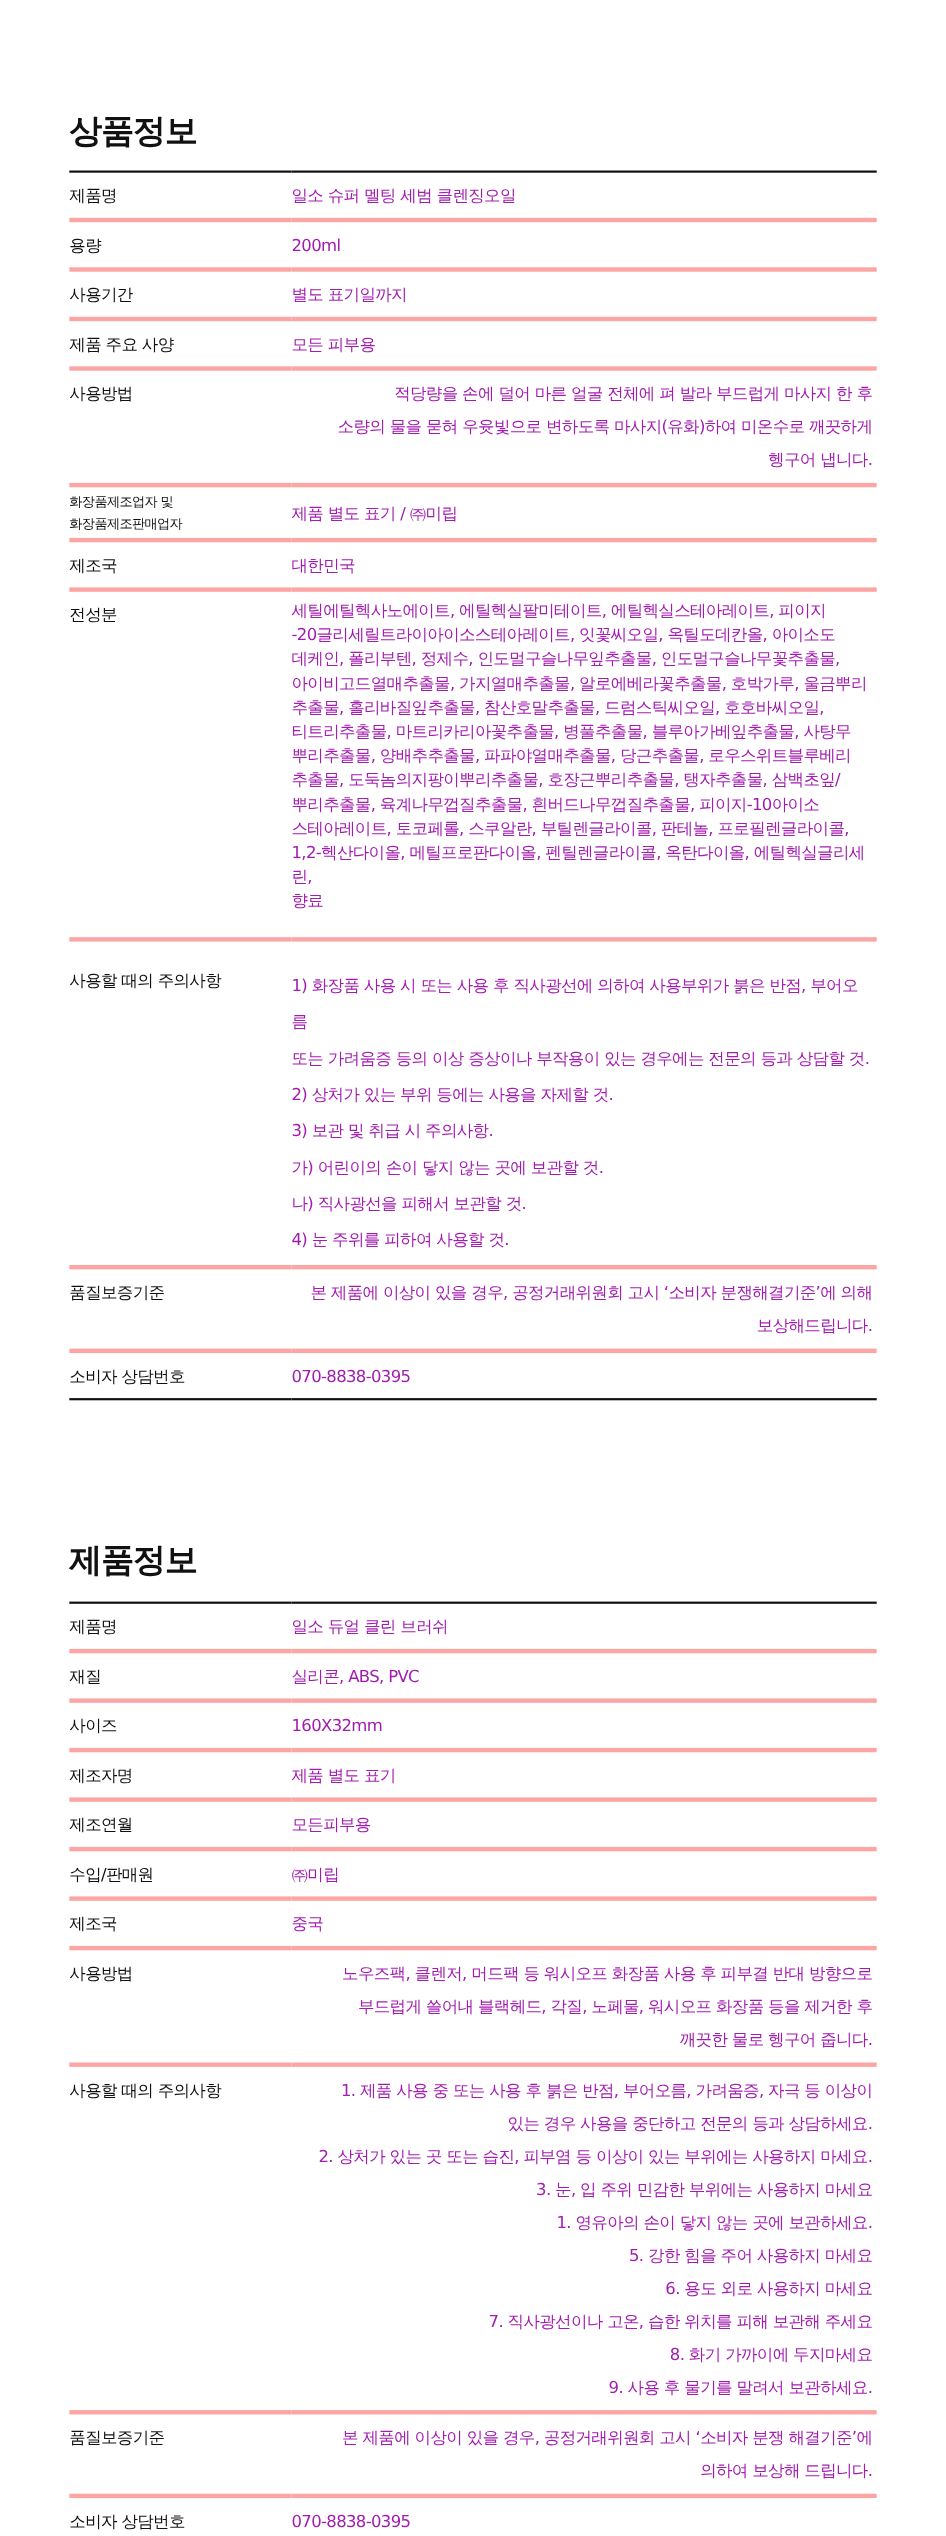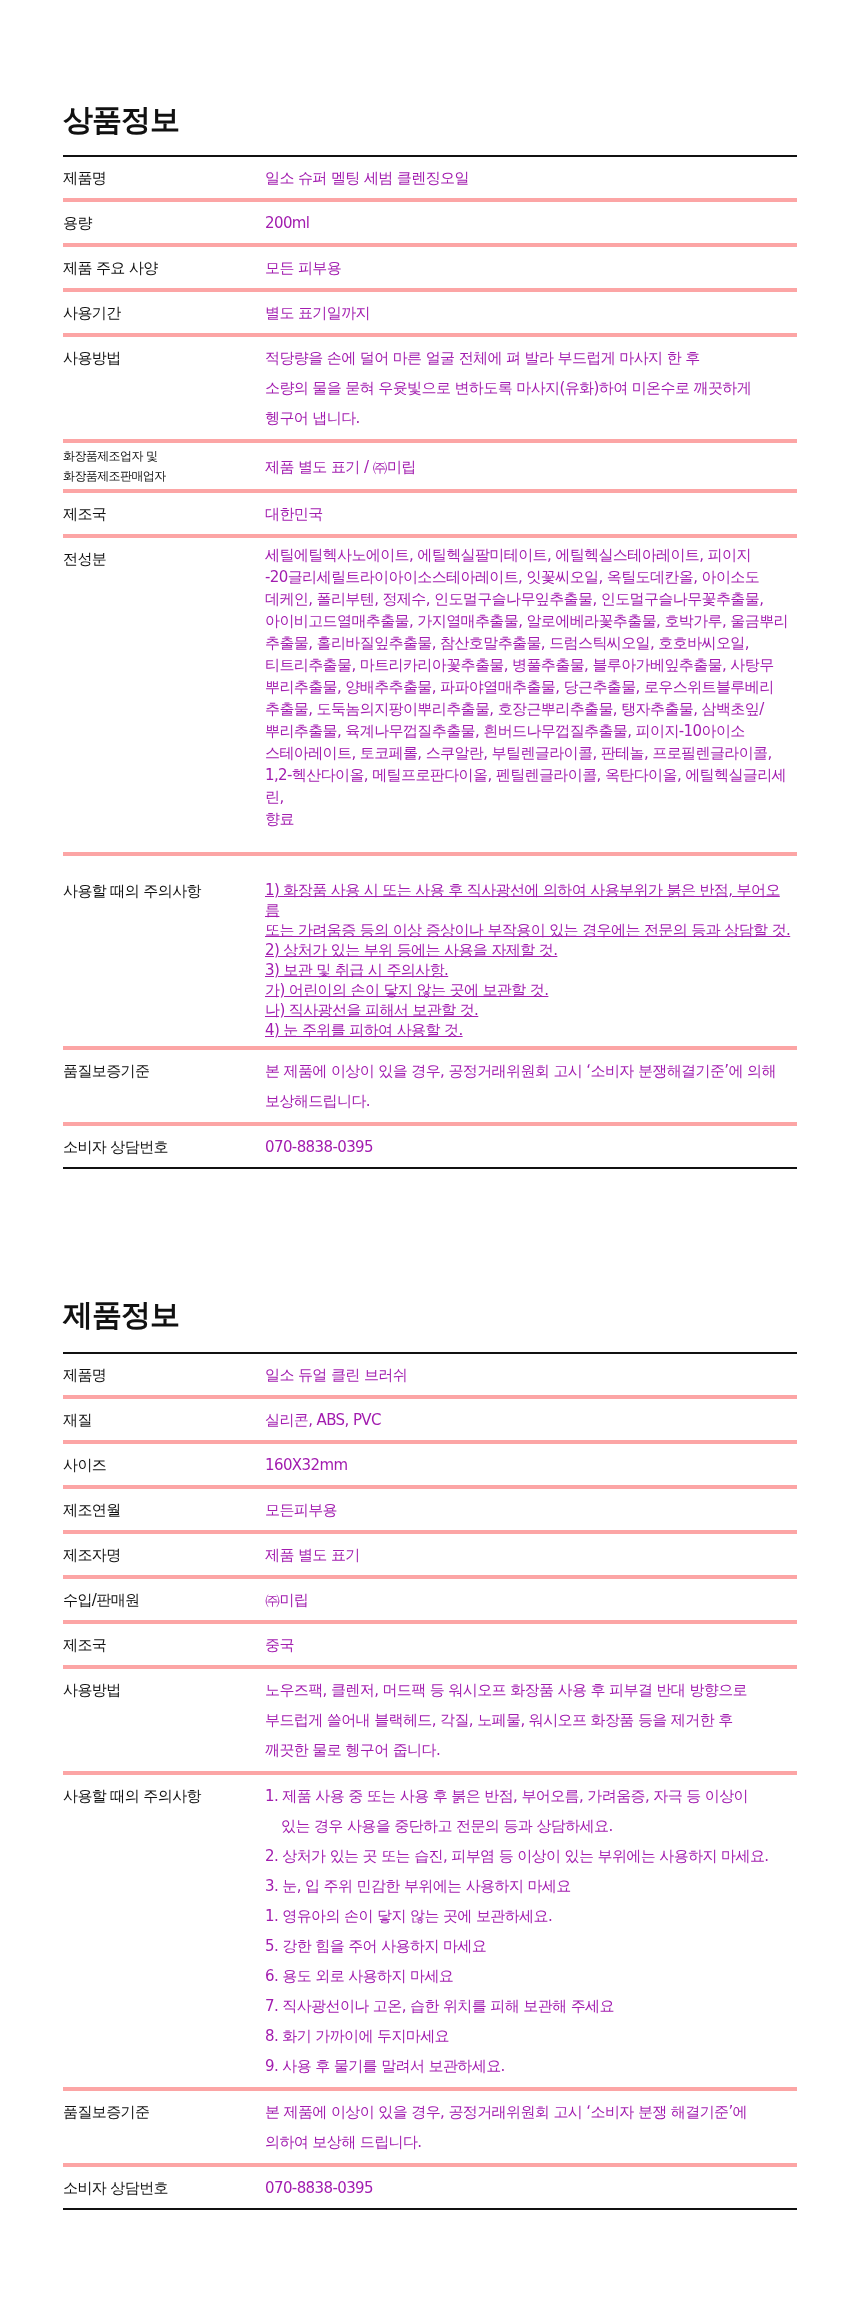--- a/index.html
+++ b/index.html
@@ -37,32 +37,32 @@
   }
   table.info tr:first-child td { border-top: none; }
   td.label {
     width: 202px;
     color: #111;
   }
   td.value {
     color: #a21caf;
     padding-right: 4px !important;
   }
-  td.value.multi { line-height: 30px; padding-top: 6px; padding-bottom: 6px; }
+  td.value.multi { line-height: 30px; padding-top: 6px; padding-bottom: 6px; text-align: right; }
   td.label.small {
     font-size: 12px;
     line-height: 20px;
     padding-top: 3px;
     padding-bottom: 3px;
     vertical-align: middle;
   }
   td.value.mid { vertical-align: middle; margin-left: 36px; }
   .ingredients { line-height: 30px; padding-top: 6px !important; padding-bottom: 22px !important; }
   .caution-row td { padding-top: 24px !important; padding-bottom: 6px !important; }
-  .caution-row td.value div { line-height: 20px; text-decoration: underline; }
+  .caution-row td.value div { line-height: 33px; }
   .indent { padding-left: 16px; }
   .bottom-space { height: 60px; }
 </style>
 </head>
 <body>
 
 <div class="page">
 
   <div class="section s1">
     <h2 class="section-title">상품정보</h2>
@@ -70,26 +70,26 @@
       <tbody>
           <tr>
         <td class="label">제품명</td>
         <td class="value">일소 슈퍼 멜팅 세범 클렌징오일</td>
       </tr>
       <tr>
         <td class="label">용량</td>
         <td class="value">200ml</td>
       </tr>
       <tr>
+        <td class="label">사용기간</td>
+        <td class="value">별도 표기일까지</td>
+      </tr>
+      <tr>
         <td class="label">제품 주요 사양</td>
         <td class="value">모든 피부용</td>
-      </tr>
-      <tr>
-        <td class="label">사용기간</td>
-        <td class="value">별도 표기일까지</td>
       </tr>
       <tr>
         <td class="label">사용방법</td>
         <td class="value multi">
           <div>적당량을 손에 덜어 마른 얼굴 전체에 펴 발라 부드럽게 마사지 한 후</div>
           <div>소량의 물을 묻혀 우윳빛으로 변하도록 마사지(유화)하여 미온수로 깨끗하게</div>
           <div>헹구어 냅니다.</div>
         </td>
       </tr>
       <tr>
@@ -157,26 +157,26 @@
       </tr>
       <tr>
         <td class="label">재질</td>
         <td class="value">실리콘, ABS, PVC</td>
       </tr>
       <tr>
         <td class="label">사이즈</td>
         <td class="value">160X32mm</td>
       </tr>
       <tr>
+        <td class="label">제조자명</td>
+        <td class="value">제품 별도 표기</td>
+      </tr>
+      <tr>
         <td class="label">제조연월</td>
         <td class="value">모든피부용</td>
-      </tr>
-      <tr>
-        <td class="label">제조자명</td>
-        <td class="value">제품 별도 표기</td>
       </tr>
       <tr>
         <td class="label">수입/판매원</td>
         <td class="value">㈜미립</td>
       </tr>
       <tr>
         <td class="label">제조국</td>
         <td class="value">중국</td>
       </tr>
       <tr>

